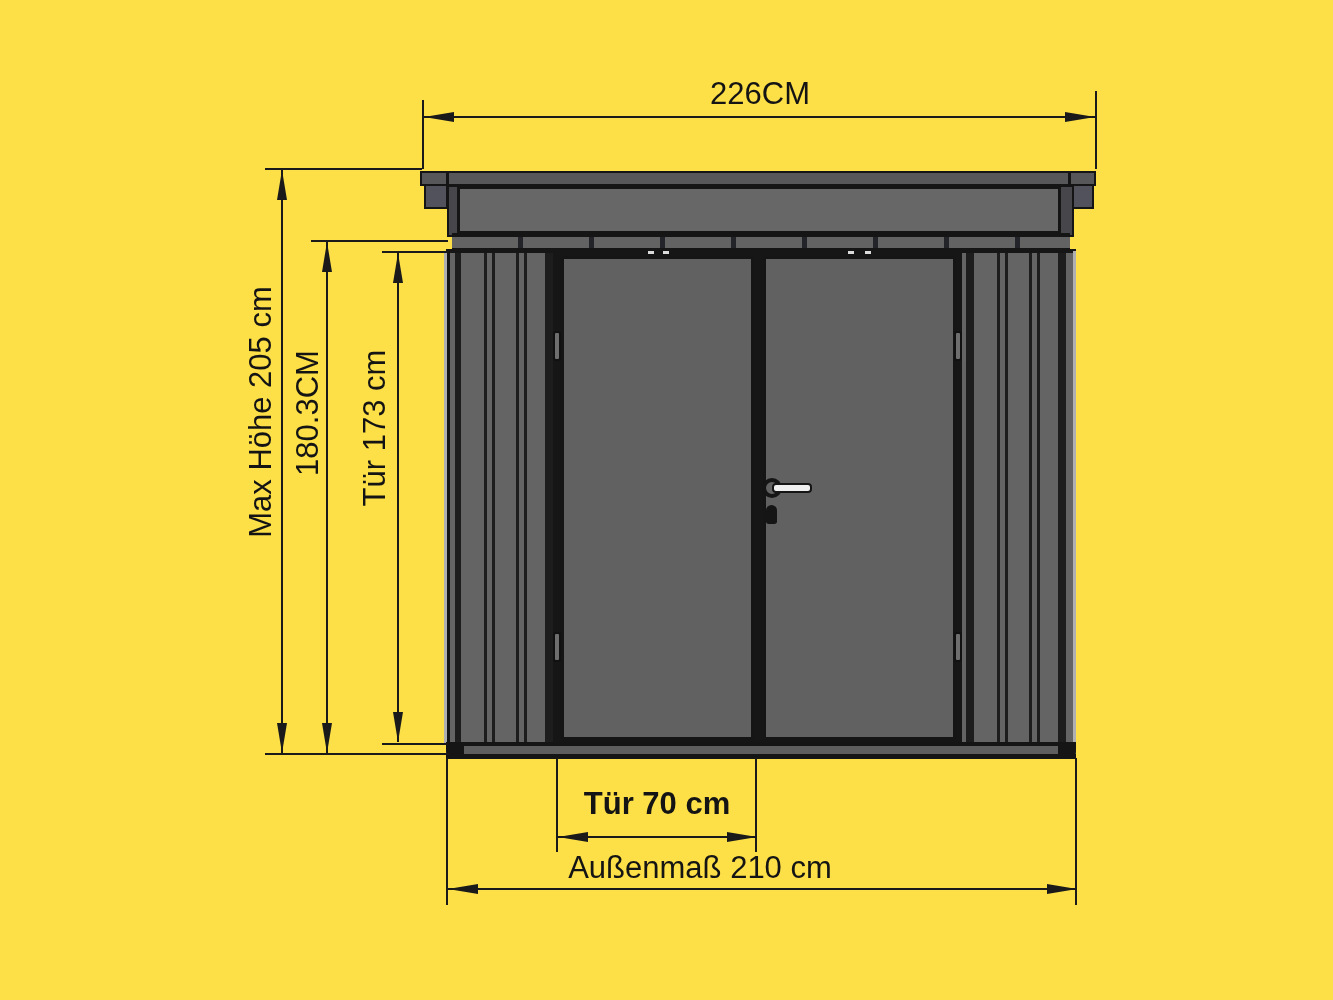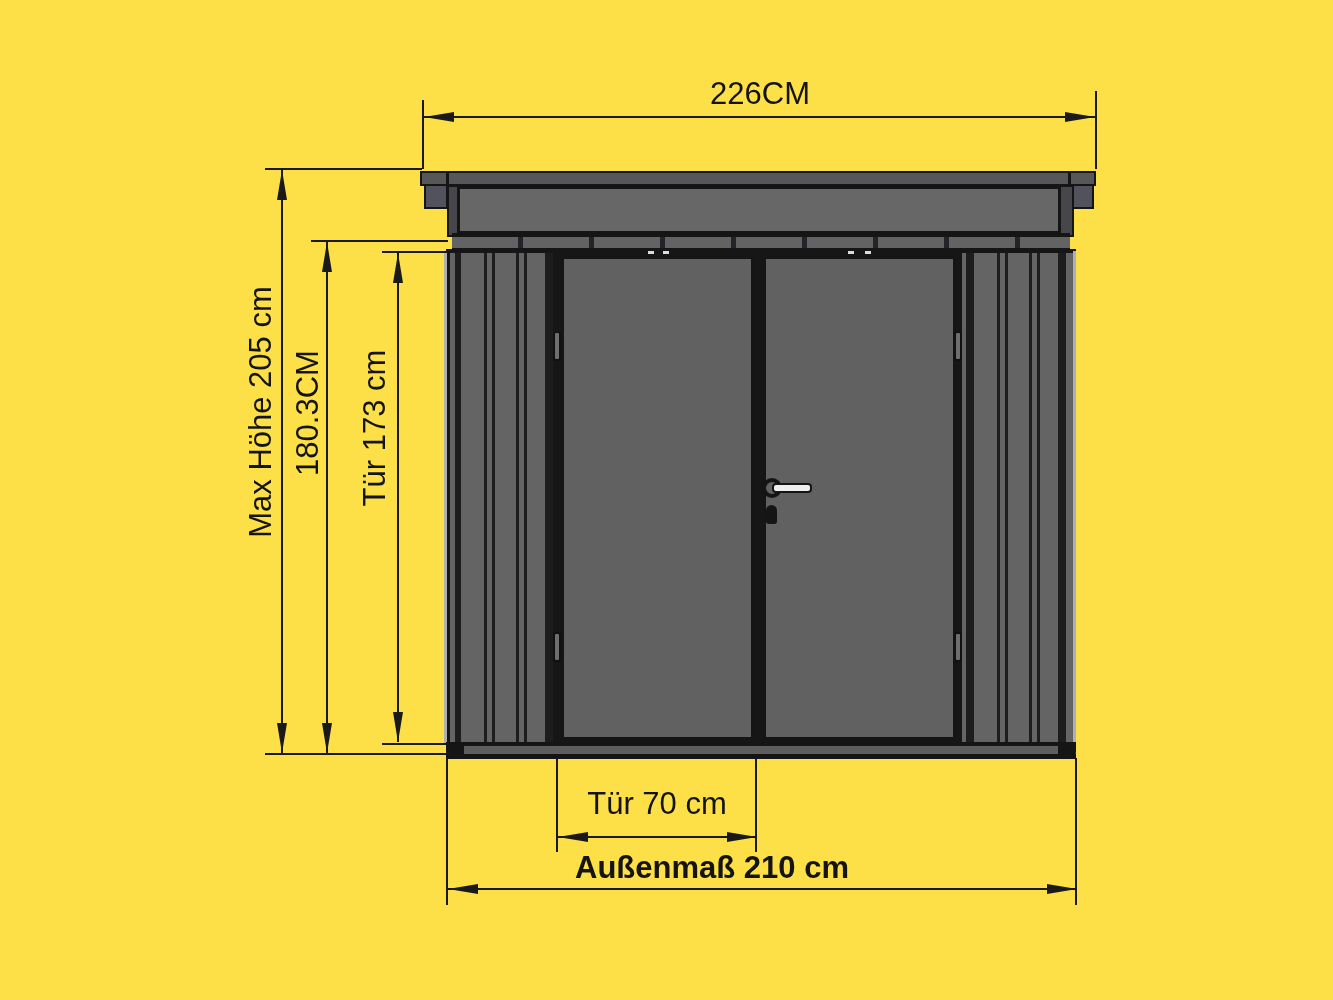--- a/index.html
+++ b/index.html
@@ -112,22 +112,22 @@
   <div class="vl" style="left:397px;top:253px;height:489px;"></div>
   <div class="arr u" style="left:393px;top:253px;"></div>
   <div class="arr d" style="left:393px;top:712px;"></div>
   <div class="dimtxt vtxt" style="left:375px;top:428px;">Tür 173 cm</div>
 
   <div class="vl" style="left:556px;top:758px;height:94px;"></div>
   <div class="vl" style="left:755px;top:758px;height:94px;"></div>
   <div class="hl" style="left:558px;top:836px;width:199px;"></div>
   <div class="arr l" style="left:558px;top:832px;"></div>
   <div class="arr r" style="left:727px;top:832px;"></div>
-  <div class="dimtxt htxt" style="left:557px;top:788px;width:200px;">Tür 70 cm</div>
+  <div class="dimtxt htxt" style="left:557px;top:788px;width:200px;font-weight:bold;">Tür 70 cm</div>
 
   <div class="vl" style="left:446px;top:758px;height:147px;"></div>
   <div class="vl" style="left:1075px;top:758px;height:147px;"></div>
   <div class="hl" style="left:448px;top:888px;width:629px;"></div>
   <div class="arr l" style="left:448px;top:884px;"></div>
   <div class="arr r" style="left:1047px;top:884px;"></div>
-  <div class="dimtxt htxt" style="left:532px;top:852px;width:360px;font-weight:bold;">Außenmaß 210 cm</div>
+  <div class="dimtxt htxt" style="left:520px;top:852px;width:360px;">Außenmaß 210 cm</div>
 
 </div>
 
 </body></html>

